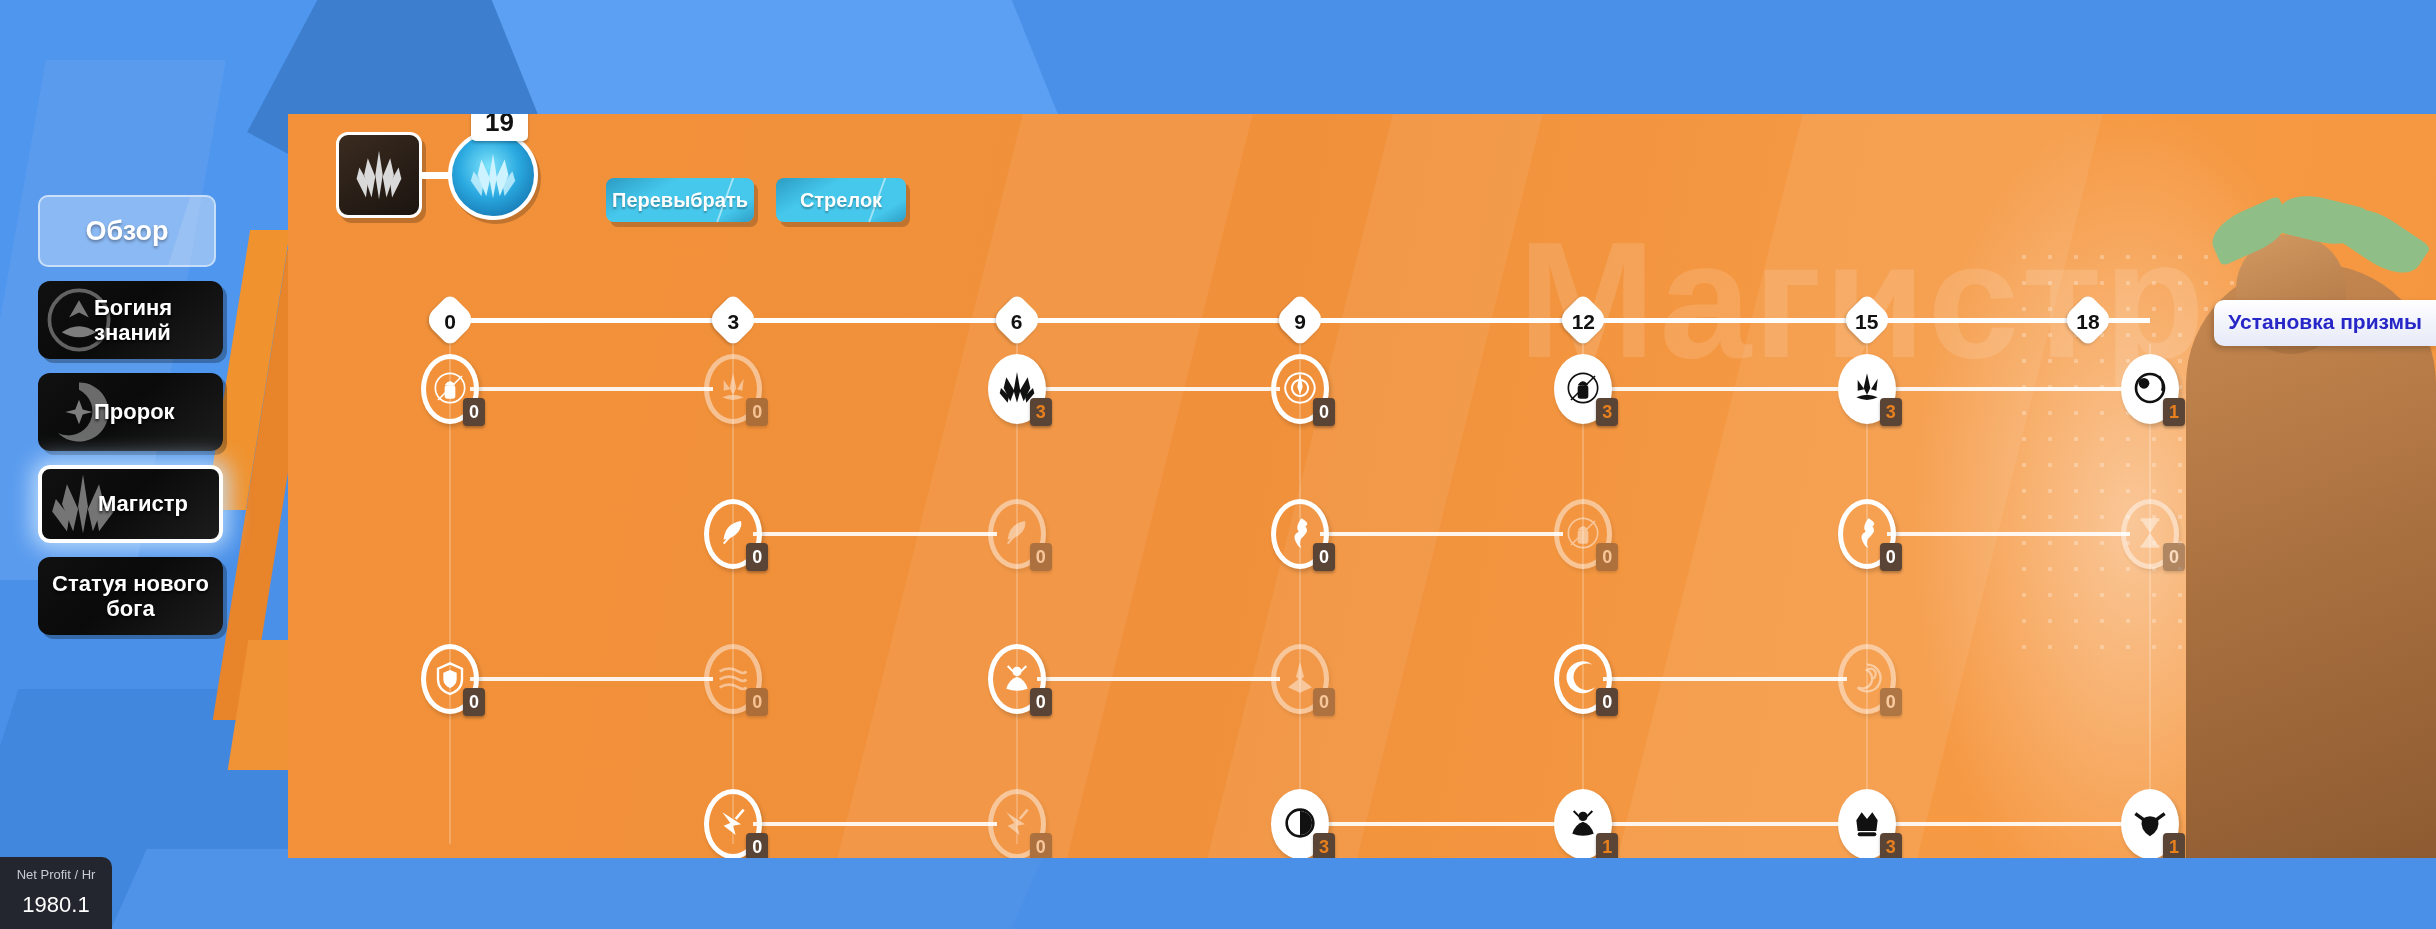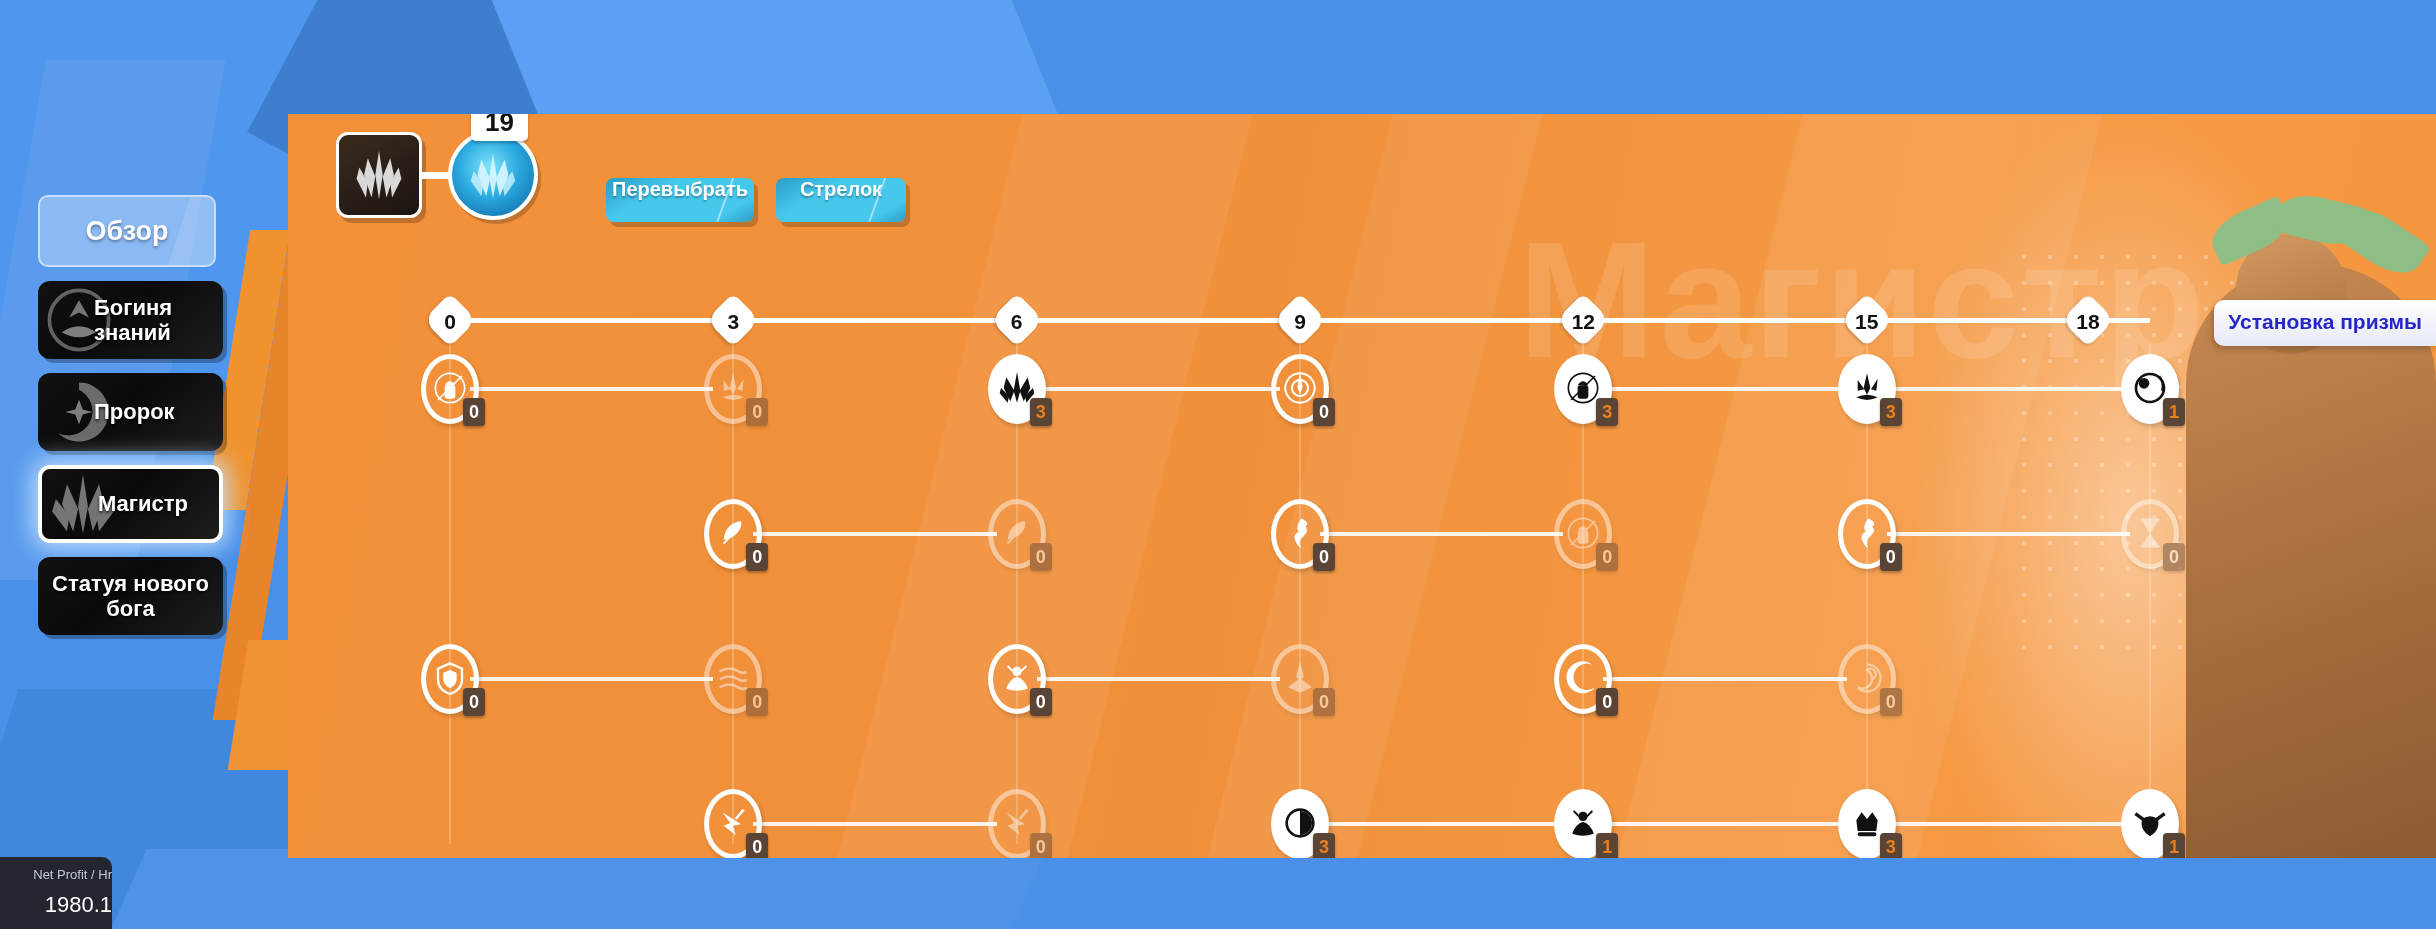--- a/index.html
+++ b/index.html
@@ -211,21 +211,21 @@
     color: #fff; font-size: 22px; font-weight: bold;
     text-shadow: 0 2px 3px rgba(0,0,0,0.33);
     letter-spacing: -0.3px;
   }
   .btn {
     position: absolute; top: 64px;
     height: 44px;
     background: linear-gradient(150deg,#2b9cc4 0%, #46c8ec 34%, #46c8ec 80%, #2e9ec6 100%);
     border-radius: 8px;
     color: #fff; font-size: 20px; font-weight: bold;
-    display: flex; align-items: flex-start; justify-content: center;
+    display: flex; align-items: center; justify-content: center;
     padding: 0 18px;
     box-shadow: 4px 5px 0 rgba(0,0,0,0.2);
     overflow: hidden;
     text-shadow: 0 2px 2px rgba(0,0,0,0.3);
     cursor: pointer;
   }
   .btn::after {
     content: ""; position: absolute; right: 8px; top: -12px;
     width: 22px; height: 80px;
     border-left: 2px solid rgba(255,255,255,0.5);
@@ -318,21 +318,21 @@
 
   
   #hud {
     position: absolute;
     left: 0; bottom: 0;
     width: 112px; height: 72px;
     background: #23262e;
     border-radius: 0 10px 0 0;
     color: #d6d9e0;
     padding: 10px 0 0 0;
-    text-align: right;
+    text-align: center;
     z-index: 70;
   }
   #hud .hud-label { font-size: 13px; color: #c6cad3; }
   #hud .hud-value { font-size: 22px; font-weight: normal; color: #fff; margin-top: 10px; }
 </style>
 </head>
 <body>
 
 <div id="app">
 

